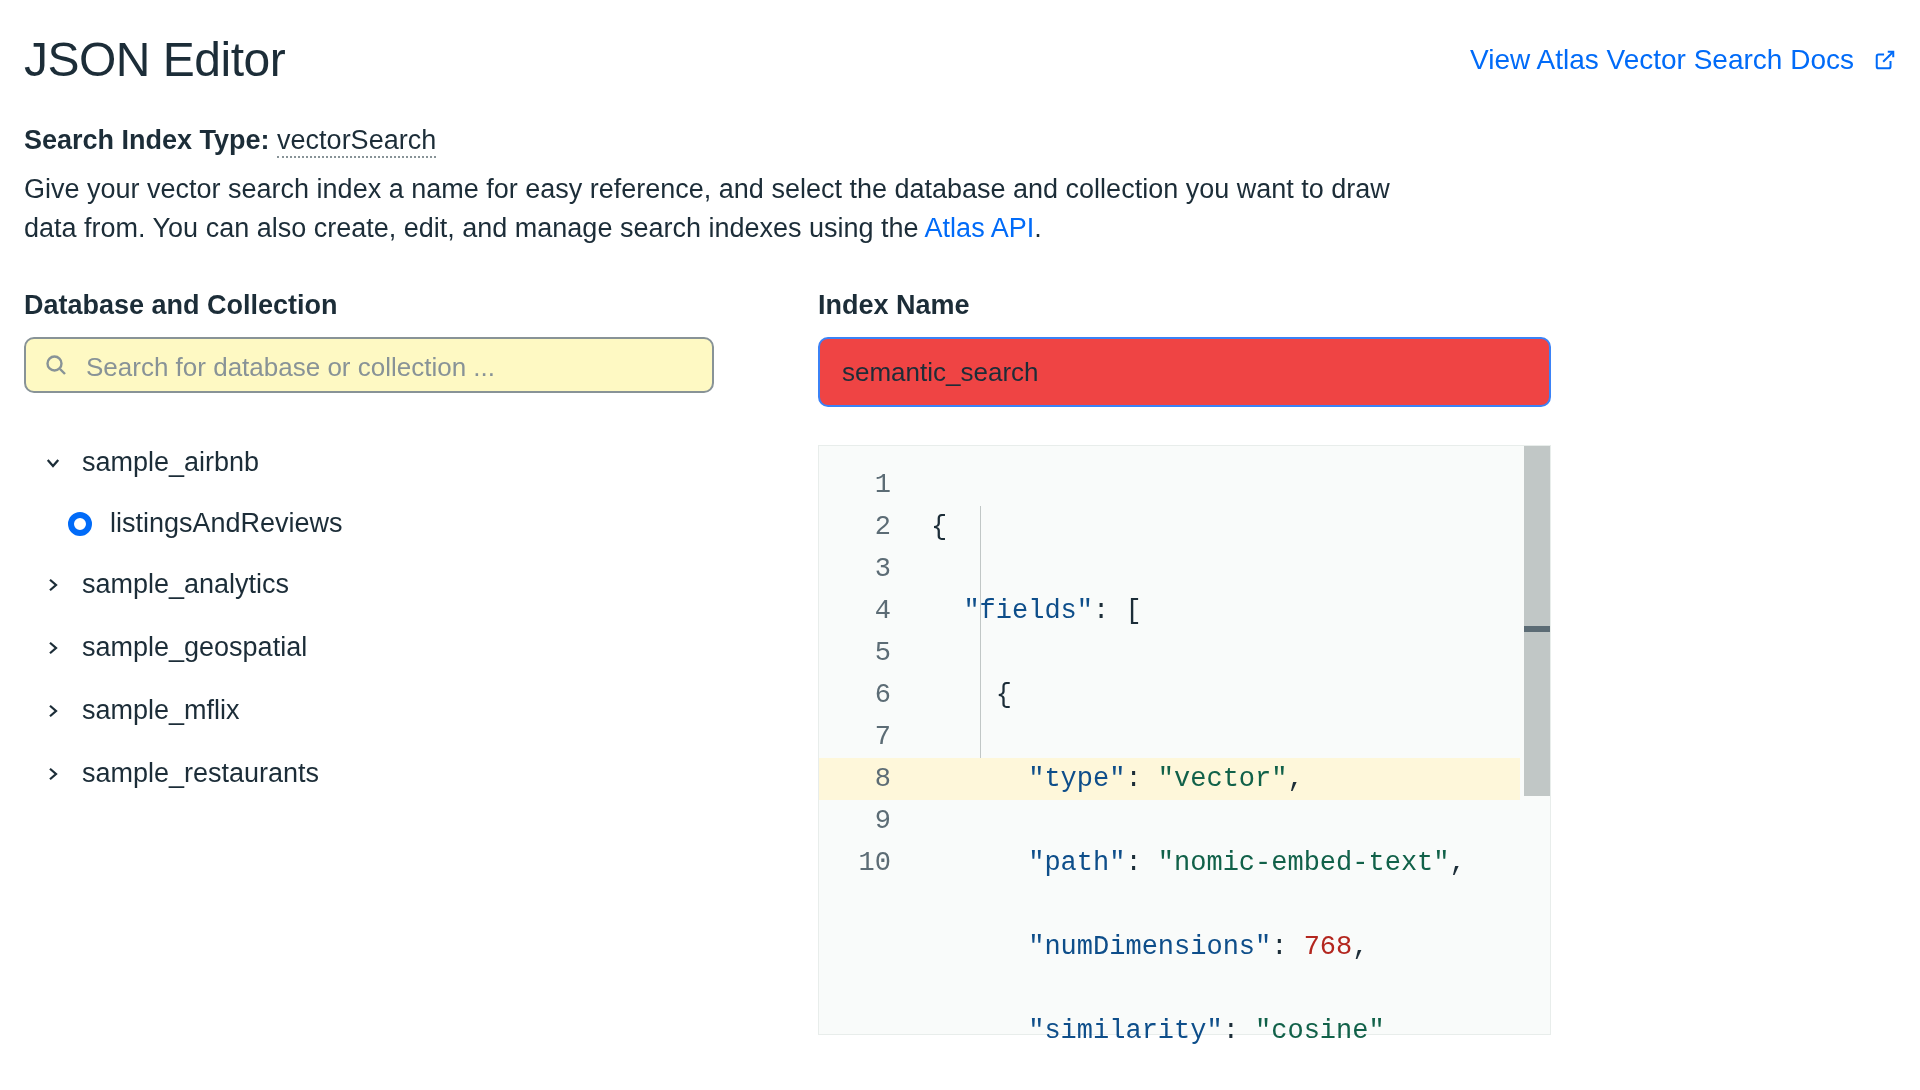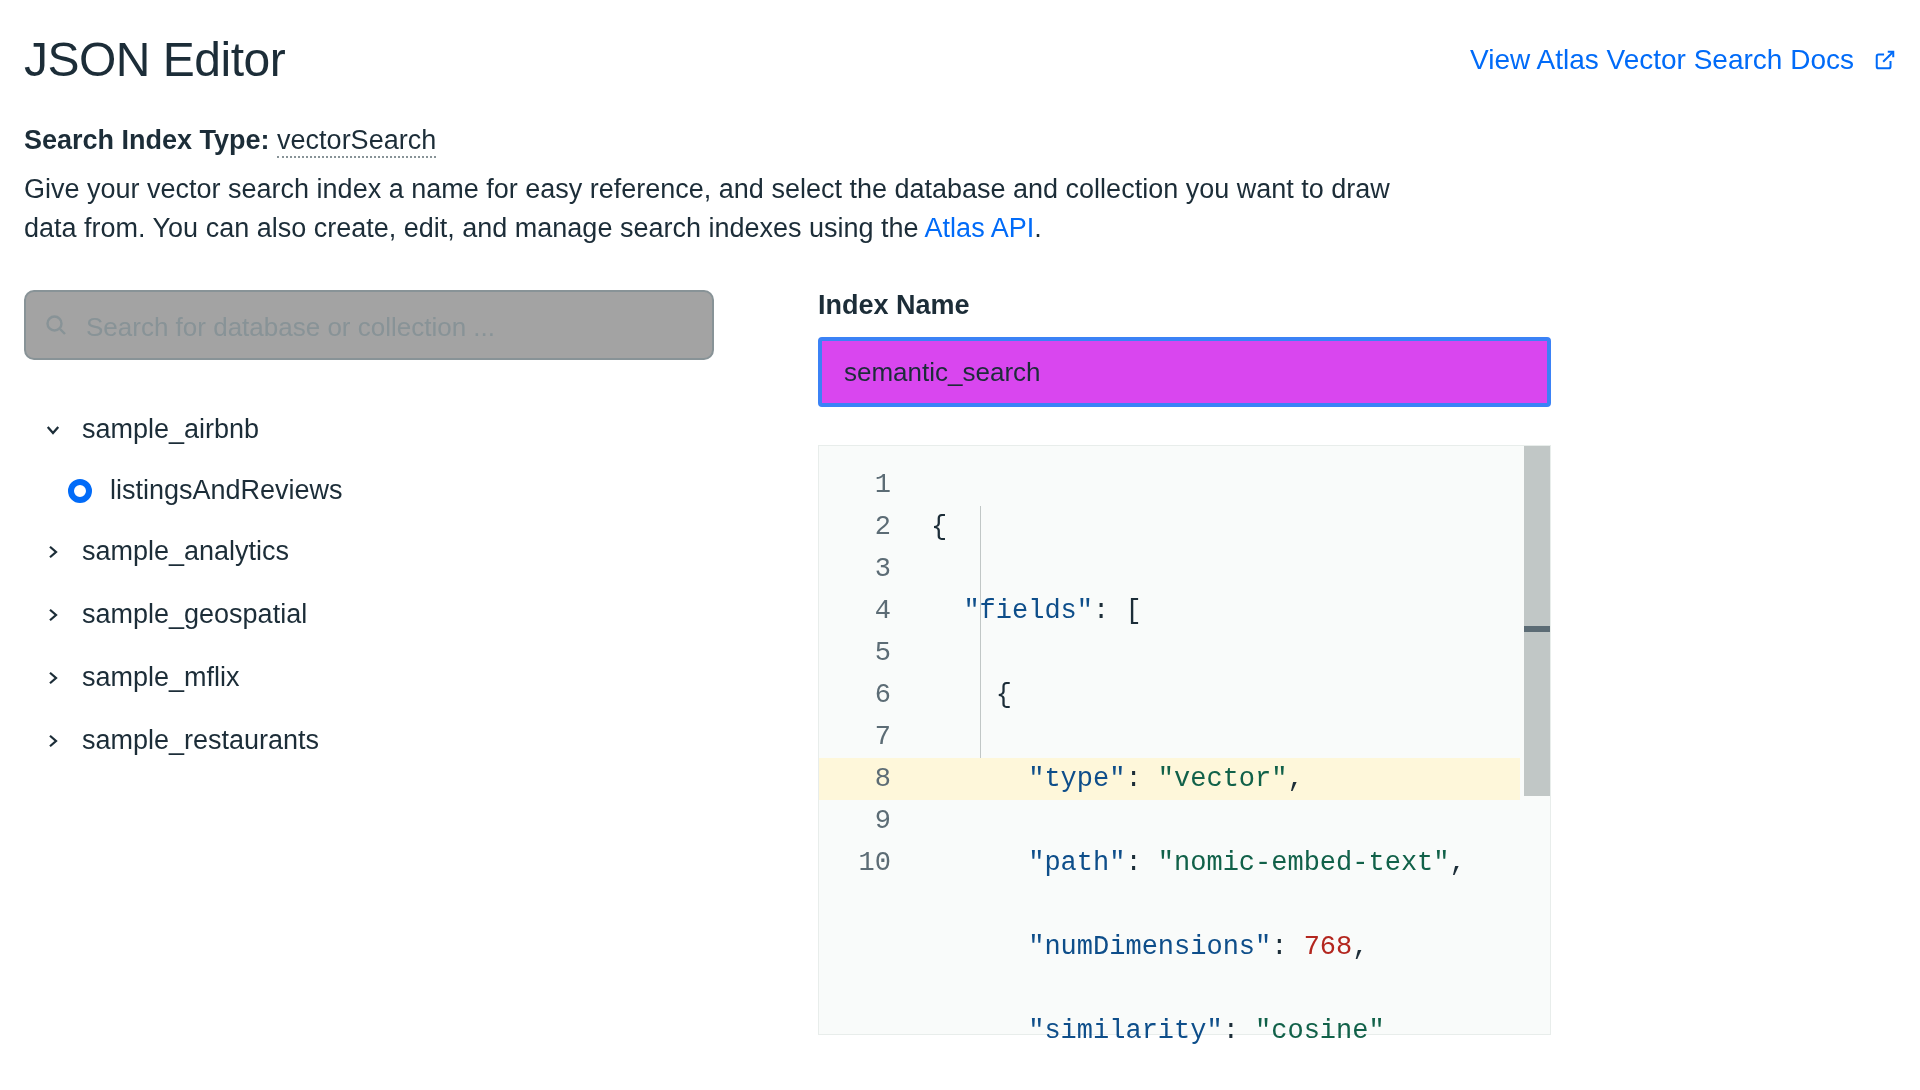--- a/index.html
+++ b/index.html
@@ -71,40 +71,40 @@
     position: absolute;
     left: 20px;
     top: 50%;
     transform: translateY(-50%);
     width: 24px;
     height: 24px;
     color: #889397;
   }
   .search-input {
     width: 100%;
-    height: 70px;
+    height: 56px;
     border: 2px solid #889397;
     border-radius: 10px;
     padding: 4px 20px 0 60px;
     font-size: 26px;
     color: #1c2d38;
     outline: none;
-    background: #a3a3a3;
+    background: #fef9c3;
   }
   .search-input::placeholder { color: #889397; }
   .name-input {
     width: 100%;
     height: 70px;
-    border: 4px solid #3b82f6;
-    border-radius: 4px;
+    border: 2px solid #3b82f6;
+    border-radius: 10px;
     padding: 0 22px;
     font-size: 26px;
     color: #1c2d38;
     outline: none;
-    background: #d946ef;
+    background: #ef4444;
   }
   .tree { padding-top: 10px; }
   .tree-row {
     display: flex;
     align-items: center;
     gap: 18px;
     padding: 16px 0 16px 18px;
     font-size: 27px;
     color: #1c2d38;
     cursor: pointer;
@@ -214,20 +214,21 @@
 <div class="index-type-row">
   <span class="index-type-label"><span>Search Index Type</span>: </span><span class="index-type-value">vectorSearch</span>
 </div>
 
 <p class="description">
   <span>Give your vector search index a name for easy reference, and select the database and collection you want to draw data from. You can also create, edit, and manage search indexes using the </span><a href="#" class="inline-link">Atlas API</a><span>.</span>
 </p>
 
 <div class="columns">
   <div class="col-left">
+    <div class="section-label">Database and Collection</div>
     <div class="search-wrap">
       <svg viewBox="0 0 24 24" fill="none" stroke="currentColor" stroke-width="2.4">
           <circle cx="10.5" cy="10.5" r="7"></circle>
           <line x1="21" y1="21" x2="16" y2="16"></line>
         </svg>
       <input class="search-input" type="text" placeholder="Search for database or collection ..." style="">
     </div>
     <div class="tree" id="tree">
         <div class="tree-row">
           <span class="chev">

